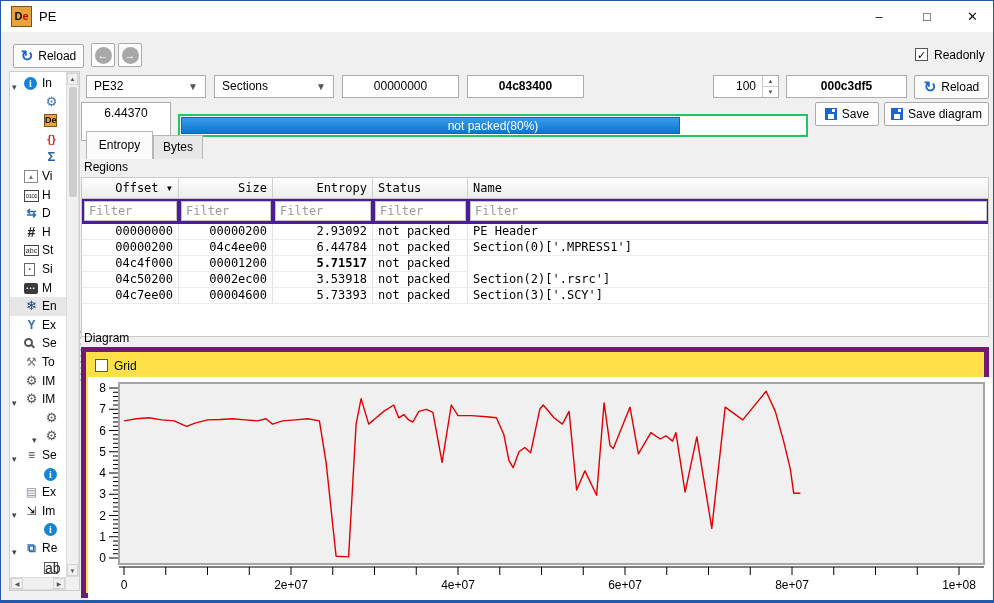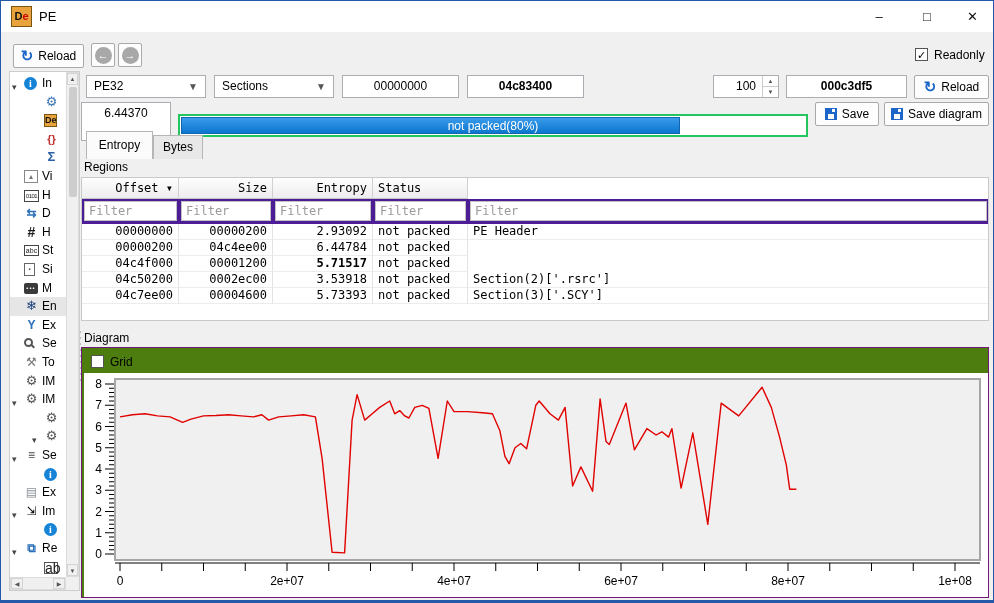--- a/index.html
+++ b/index.html
@@ -50,21 +50,21 @@
   .filterrow input { position:absolute; top:2px; height:20px; border:1px solid #c2c2c2; padding:0 4px;
                      font-family:"DejaVu Sans Mono",monospace; font-size:12px; color:#333; outline:none; }
   .filterrow input::placeholder { color:#9a9a9a; }
   .trow { position:absolute; left:0; height:16px; width:100%; }
   .td { position:absolute; top:0; height:16px; line-height:15px; padding:0 5px; border-right:1px solid #e3e3e3;
         border-bottom:1px solid #ececec; font-family:"DejaVu Sans Mono",monospace; white-space:nowrap; overflow:hidden; }
   .ra { text-align:right; } .la { text-align:left; }
 
   
   .grouplabel { font-size:12px; }
-  .groupbox { border:1px solid #701a75; background:#4d7c0f; }
+  .groupbox { border:5px solid #701a75; background:#fde047; }
   .chartpane { background:#fff; }
   svg text { font-family:"Liberation Sans",sans-serif; font-size:12px; fill:#000; }
 
   
   .sidebar { left:8px; top:70px; width:71px; height:520px; background:#fff; border:1px solid #cdcdcd; overflow:hidden; }
   .tree-row { position:absolute; left:0; width:56px; height:19px; line-height:18px; overflow:hidden; white-space:nowrap; }
   .tree-row.selected { background:#e6e6e6; }
   .tree-row .lbl { position:absolute; top:0; font-size:12px; }
   .tw { position:absolute; top:4px; font-size:9px; color:#444; }
   .ti { position:absolute; top:2px; width:15px; height:15px; text-align:center; font-size:11px; line-height:14px; }
@@ -163,26 +163,27 @@
   </div>
   <div class="abs btn" style="left:883px;top:101px;width:105px;height:24px">
     <span class="floppy"></span>
     <span>Save diagram</span>
   </div>
 
   <div class="abs tab active" style="left:85px;top:130px;width:67px;height:28px;line-height:27px">Entropy</div>
   <div class="abs tab inactive" style="left:152px;top:134px;width:50px;height:24px;line-height:23px">Bytes</div>
 
   <div class="abs grouplabel" style="left:83px;top:159px">Regions</div>
-  <div class="abs table" style="left:80px;top:176px;width:908px;height:144px">
+  <div class="abs table" style="left:80px;top:176px;width:908px;height:160px">
     <div class="thead" id="regions-thead">
         <div class="th ra" style="left: 0px; width: 97px;">Offset ▾</div>
         <div class="th ra" style="left: 97px; width: 94px;">Size</div>
         <div class="th ra" style="left: 191px; width: 100px;">Entropy</div>
         <div class="th la" style="left: 291px; width: 95px;">Status</div>
+        <div class="th la" style="left: 386px; width: 521px;">Name</div>
       </div>
     <div class="filterrow" id="regions-filters">
         <input placeholder="Filter" style="left: 2px; width: 93px;">
         <input placeholder="Filter" style="left: 99px; width: 90px;">
         <input placeholder="Filter" style="left: 193px; width: 96px;">
         <input placeholder="Filter" style="left: 293px; width: 91px;">
         <input placeholder="Filter" style="left: 388px; width: 517px;">
       </div>
     <div id="regions-tbody">
         <div class="trow" style="top: 46px;">
@@ -190,20 +191,21 @@
           <div class="td ra" style="left: 97px; width: 94px;">00000200</div>
           <div class="td ra" style="left: 191px; width: 100px;">2.93092</div>
           <div class="td la" style="left: 291px; width: 95px;">not packed</div>
           <div class="td la" style="left: 386px; width: 521px;">PE Header</div>
         </div>
         <div class="trow" style="top: 62px;">
           <div class="td ra" style="left: 0px; width: 97px;">00000200</div>
           <div class="td ra" style="left: 97px; width: 94px;">04c4ee00</div>
           <div class="td ra" style="left: 191px; width: 100px;">6.44784</div>
           <div class="td la" style="left: 291px; width: 95px;">not packed</div>
+          <div class="td la" style="left: 386px; width: 521px;">Section(0)['.MPRESS1']</div>
         </div>
         <div class="trow" style="top: 78px;">
           <div class="td ra" style="left: 0px; width: 97px;">04c4f000</div>
           <div class="td ra" style="left: 97px; width: 94px;">00001200</div>
           <div class="td ra" style="left: 191px; width: 100px; font-weight: bold;">5.71517</div>
           <div class="td la" style="left: 291px; width: 95px;">not packed</div>
         </div>
         <div class="trow" style="top: 94px;">
           <div class="td ra" style="left: 0px; width: 97px;">04c50200</div>
           <div class="td ra" style="left: 97px; width: 94px;">0002ec00</div>

